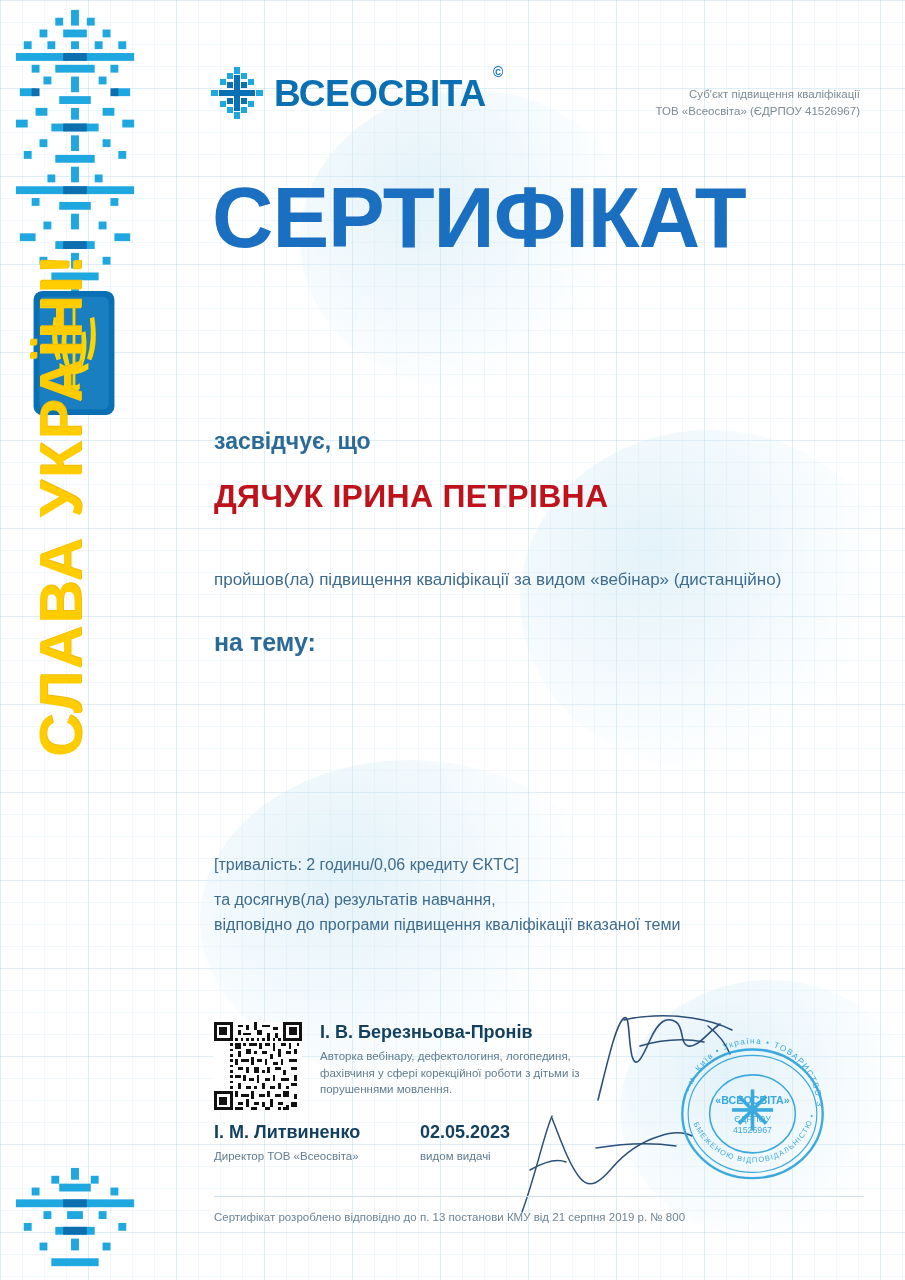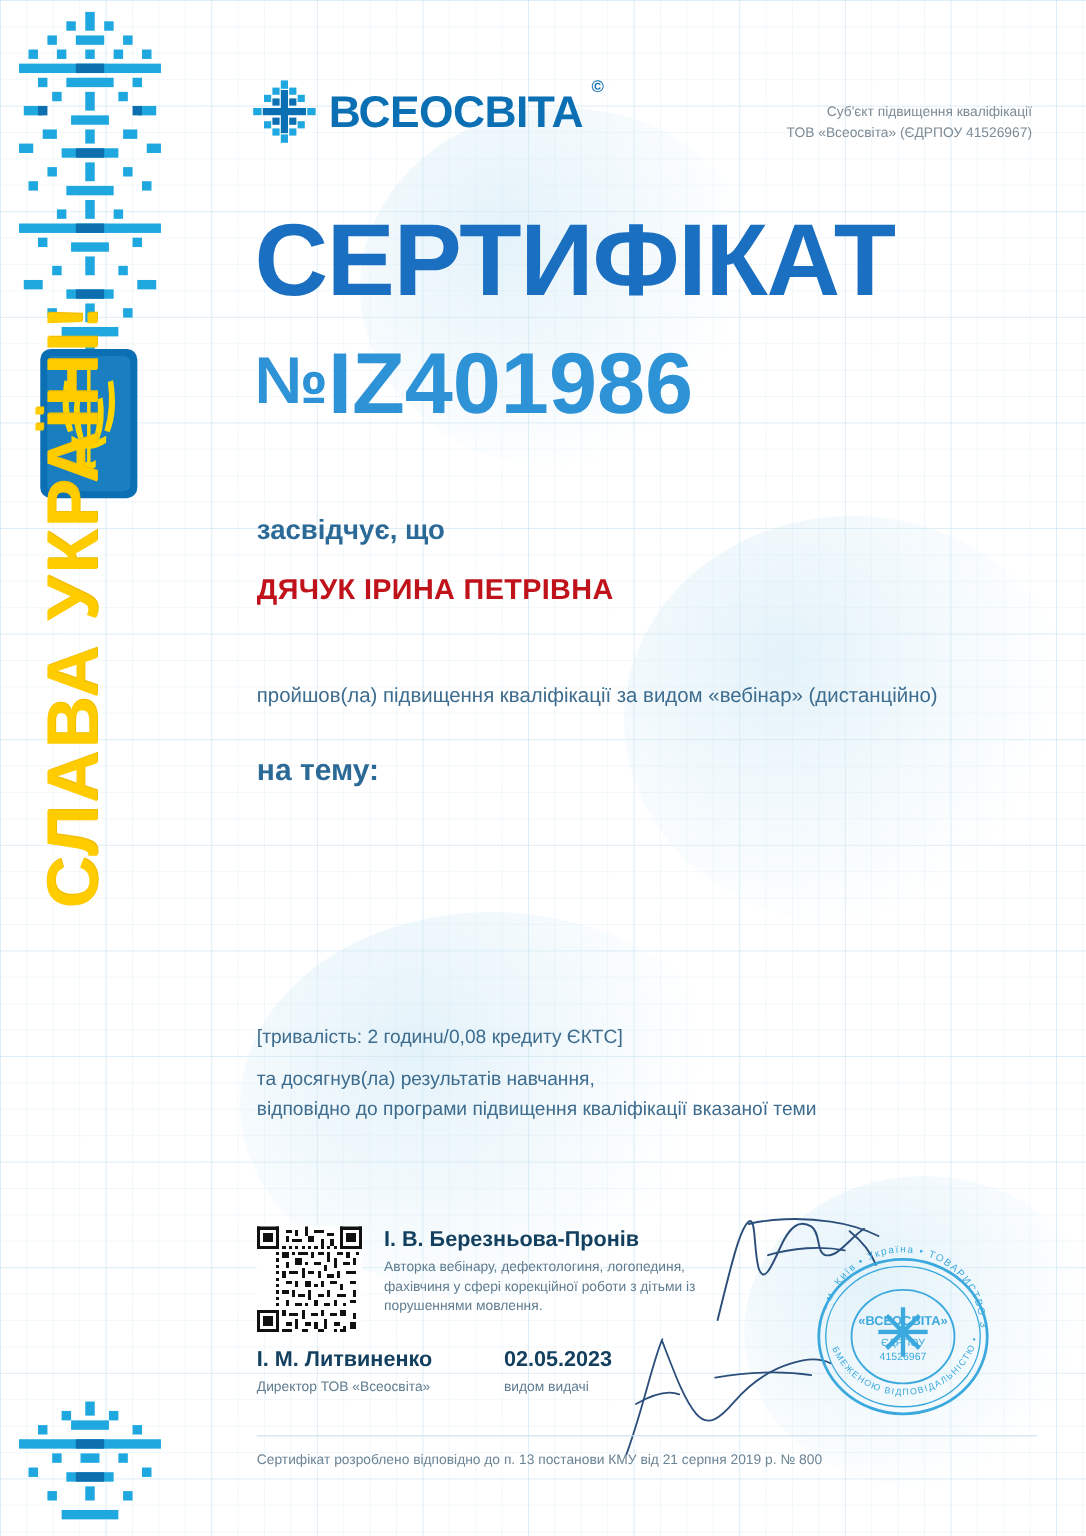--- a/index.html
+++ b/index.html
@@ -150,21 +150,21 @@
     left: 214px;
     top: 428px;
     font-size: 23px;
     font-weight: bold;
     color: #2b6a96;
   }
   .fio {
     position: absolute;
     left: 214px;
     top: 478px;
-    font-size: 24px;
+    font-size: 32px;
     font-weight: bold;
     color: #C0121A;
     letter-spacing: 0.3px;
   }
   .kind {
     position: absolute;
     left: 214px;
     top: 570px;
     font-size: 17px;
     color: #3d6c8e;
@@ -450,29 +450,26 @@
         <span class="logo-c">©</span>
       </div>
     </div>
     <div class="subject">
       <div>Суб'єкт підвищення кваліфікації</div>
       <div>ТОВ «Всеосвіта» (ЄДРПОУ 41526967)</div>
     </div>
   </div>
 
   <div class="title">СЕРТИФІКАТ</div>
-  <div class="cert-no">
-    <span class="no-sign">№</span><span>IZ401986</span>
-  </div>
 
   <div class="attest">засвідчує, що</div>
   <div class="fio">ДЯЧУК ІРИНА ПЕТРІВНА</div>
   <div class="kind">пройшов(ла) підвищення кваліфікації за видом «вебінар» (дистанційно)</div>
   <div class="topic-label">на тему:</div>
-  <div class="duration">[тривалість: 2 годинu/0,08 кредиту ЄКТС]</div>
+  <div class="duration">[тривалість: 2 годинu/0,06 кредиту ЄКТС]</div>
   <div class="result">
     <div>та досягнув(ла) результатів навчання,</div>
     <div>відповідно до програми підвищення кваліфікації вказаної теми</div>
   </div>
 
   <svg class="qr" viewBox="0 0 33 33" shape-rendering="crispEdges">
     <rect width="33" height="33" fill="#fff"></rect>
     <g fill="#111">
 
       <rect x="0" y="0" width="7" height="1"></rect>

